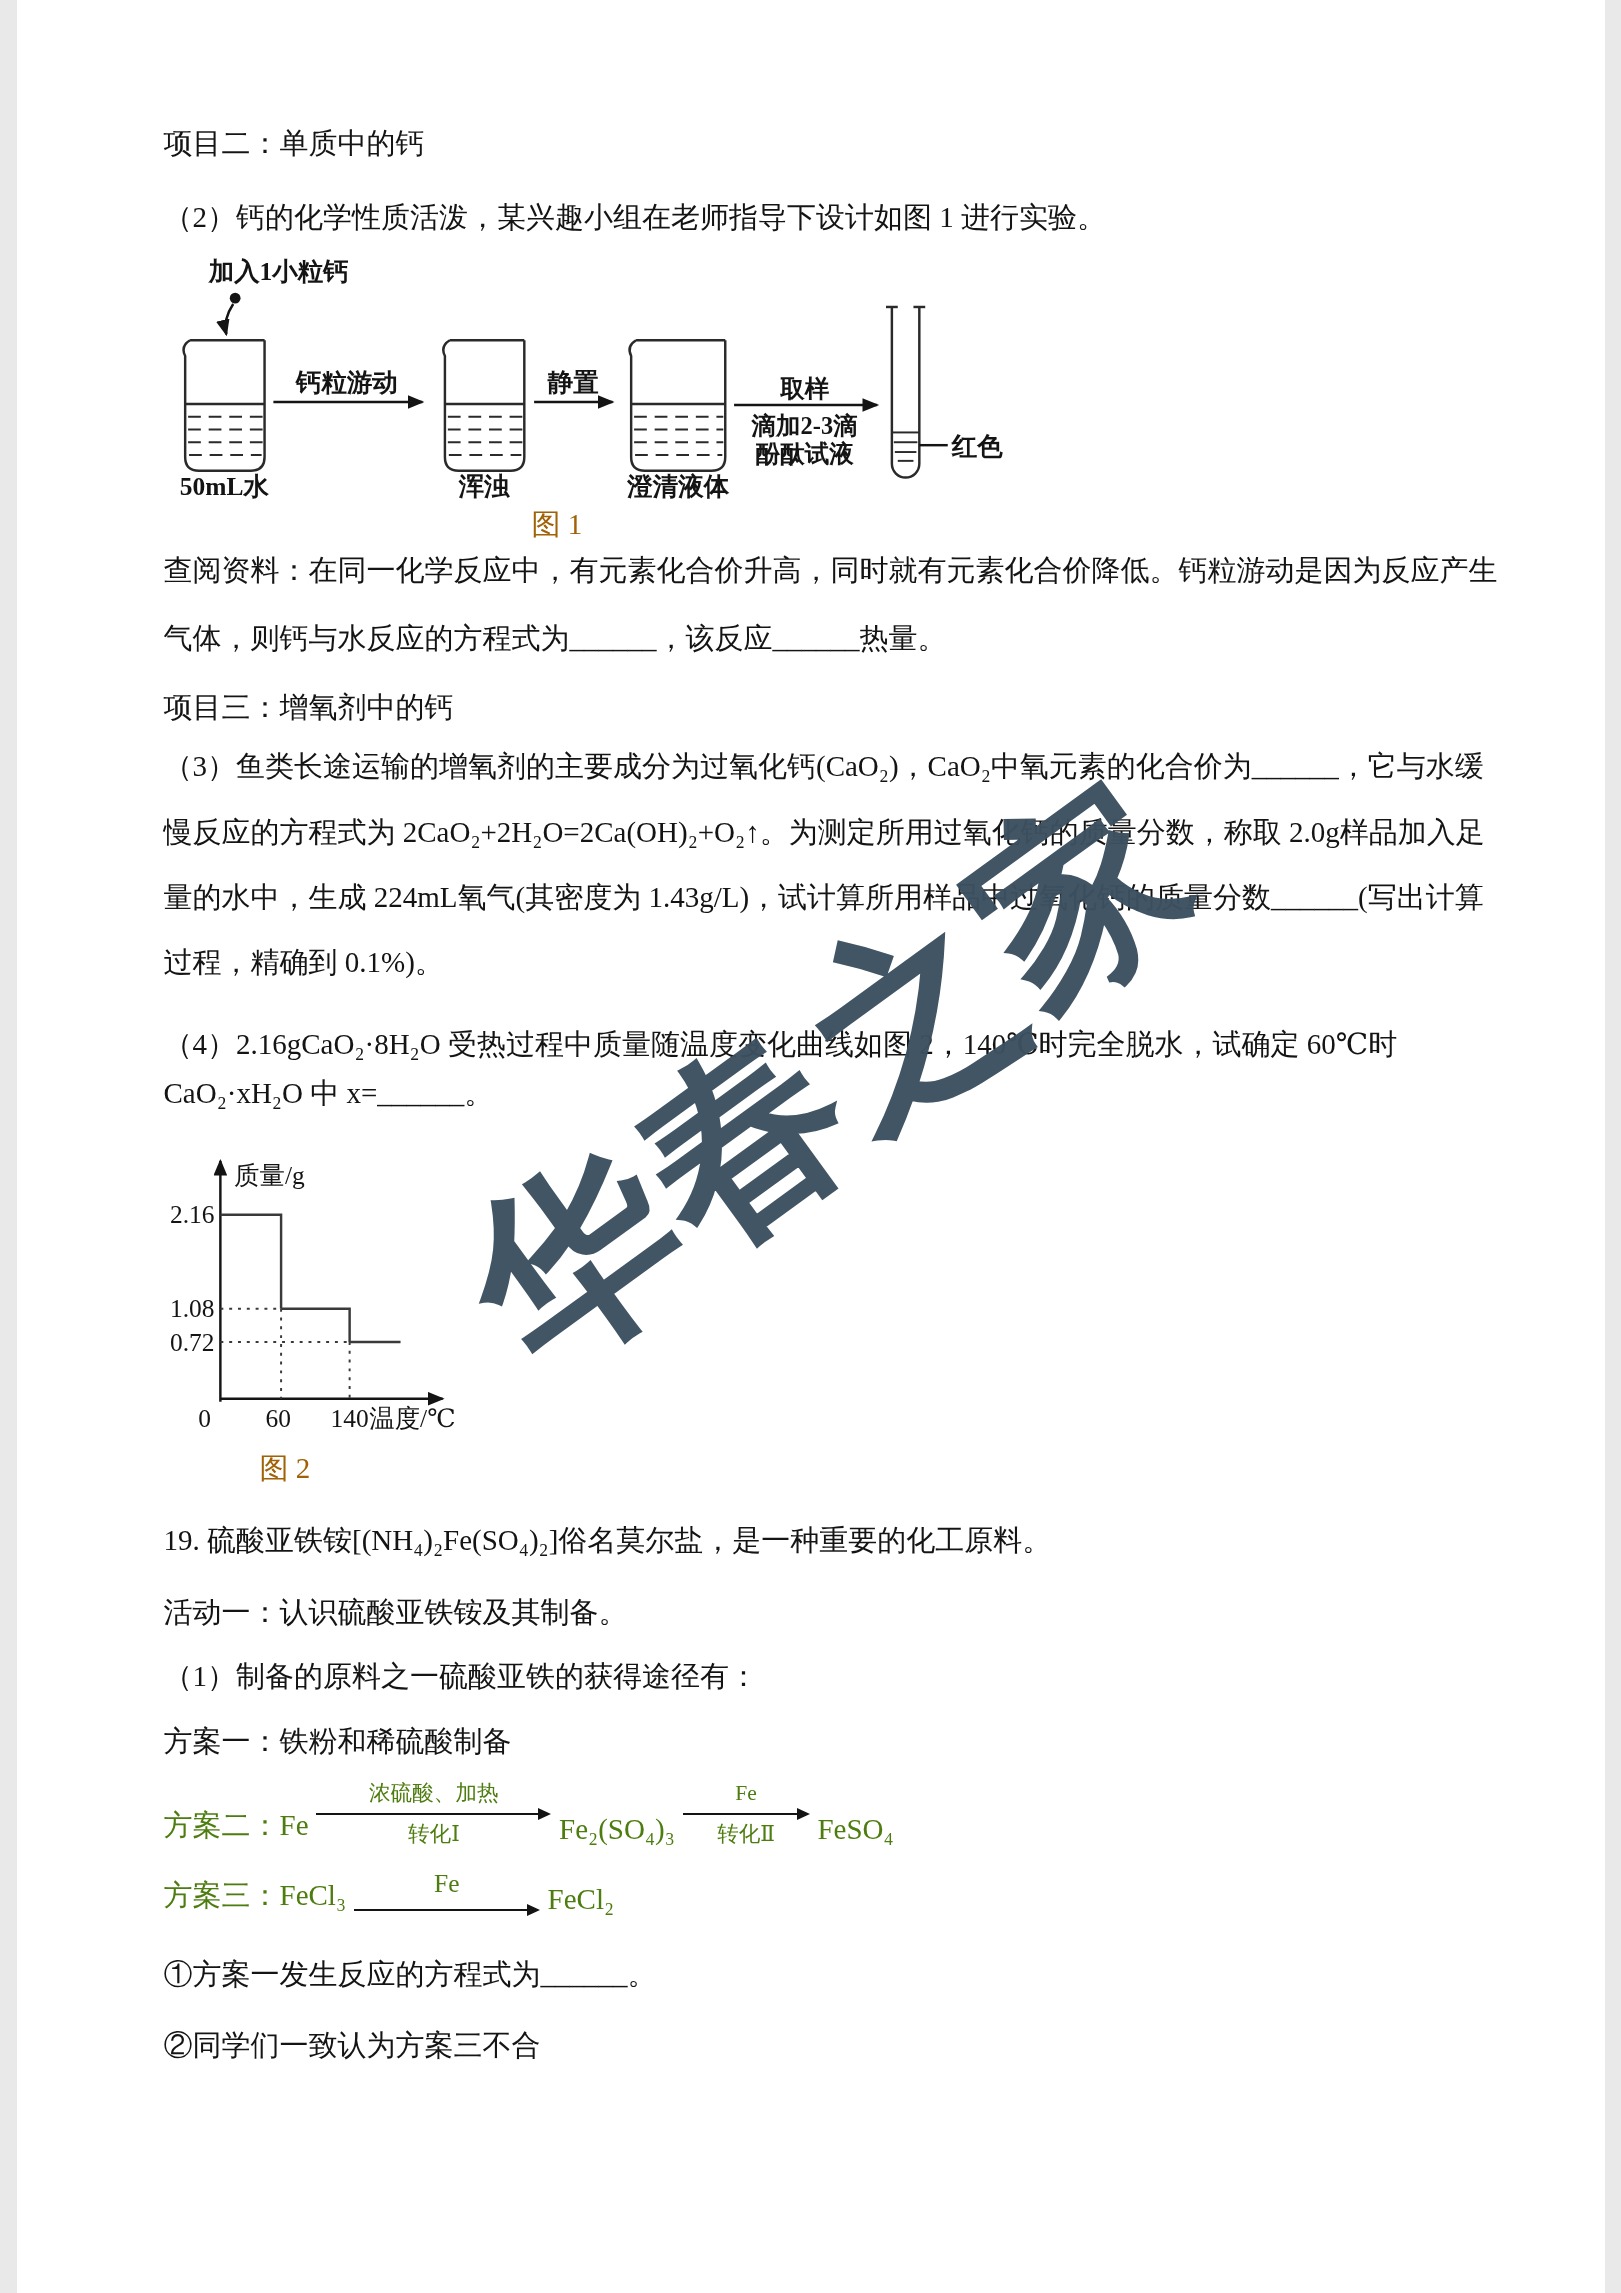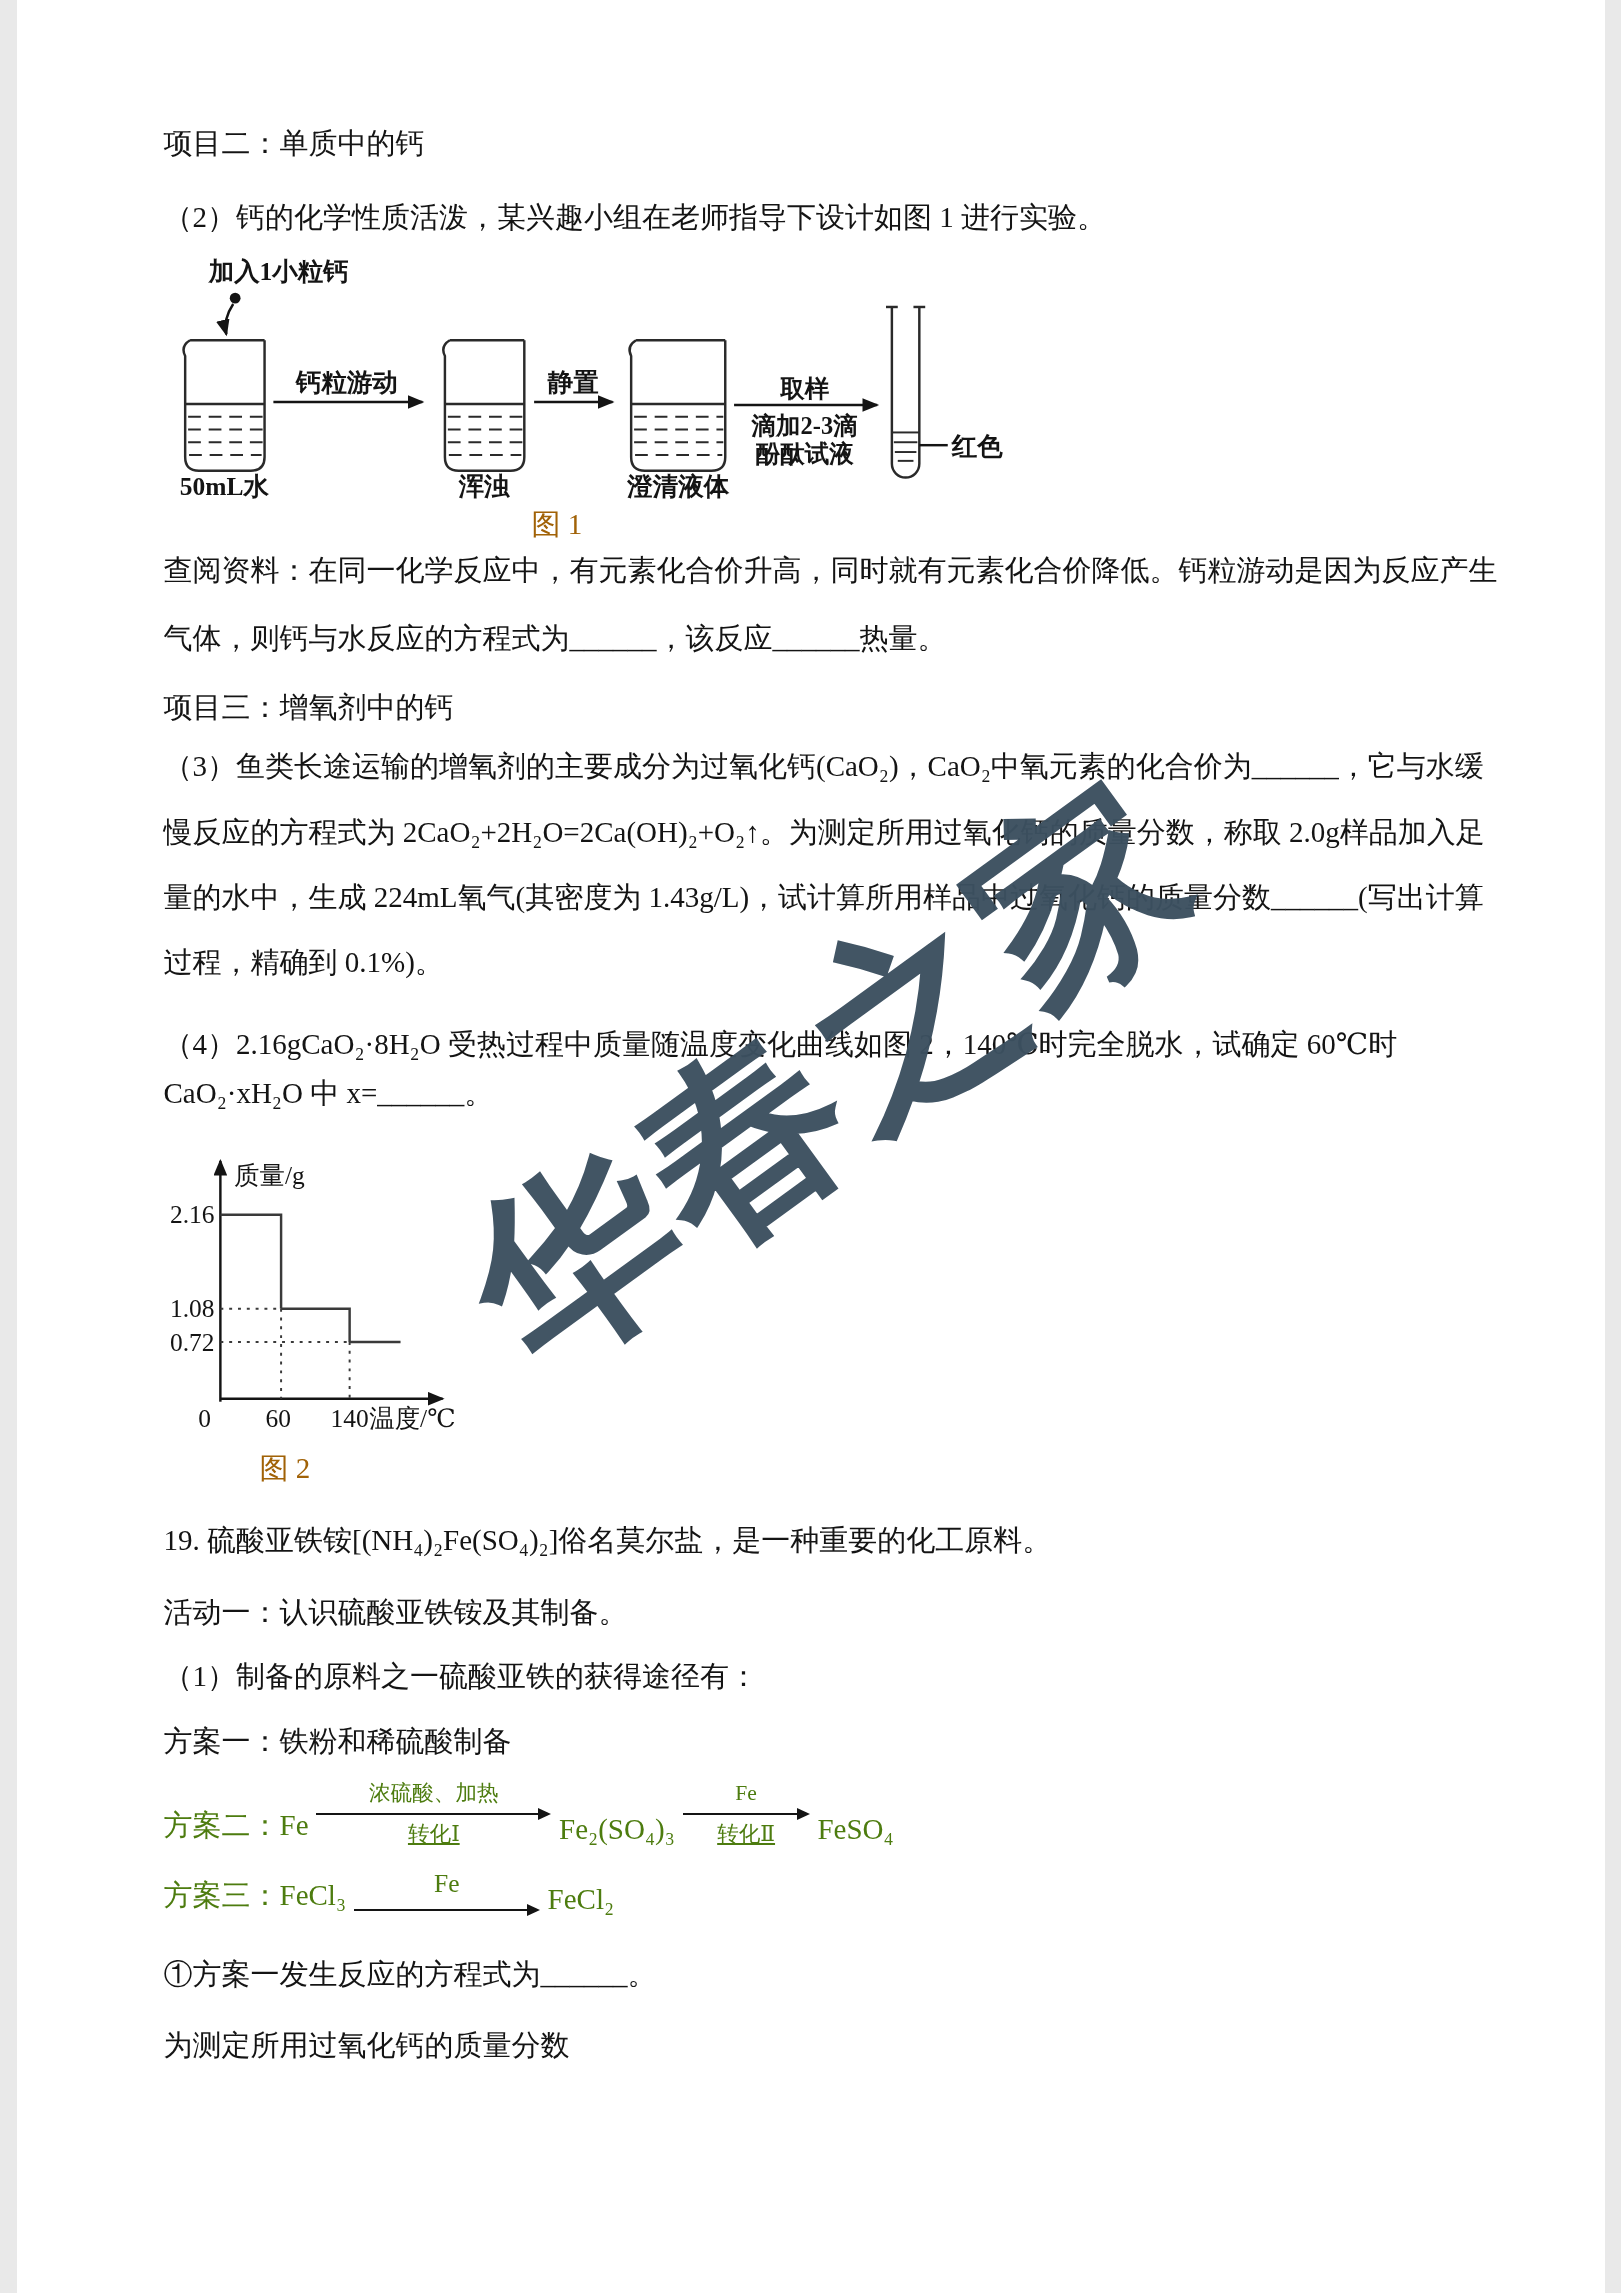--- a/index.html
+++ b/index.html
@@ -25,21 +25,21 @@
   svg .lbl{font-weight:bold;font-size:26px;}
   svg .lbl-sm{font-weight:bold;font-size:25px;}
   svg .axis-num{font-size:26px;}
   .rxn{
     position:absolute;left:147px;
     display:flex;align-items:flex-end;
     font-size:29px;color:#4d7c0f;white-space:nowrap;
   }
   .rxn-arrow{display:flex;flex-direction:column;align-items:center;margin:0 7.8px;}
   .rxn-arrow .top{font-size:21.6px;line-height:1.1;margin-bottom:2px;}
-  .rxn-arrow .bottom{font-size:21.6px;line-height:1.1;margin-top:2.9px;text-decoration:underline;}
+  .rxn-arrow .bottom{font-size:21.6px;line-height:1.1;margin-top:2.9px;}
   .shaft{display:flex;align-items:center;}
   .shaft .line{height:2px;background:#141414;}
   .shaft .head{
     width:0;height:0;
     border-left:13.7px solid #141414;
     border-top:6.9px solid transparent;
     border-bottom:6.9px solid transparent;
   }
   .w240{width:222px;} .w130{width:114px;} .w190{width:173px;}
   .watermark{
@@ -203,17 +203,17 @@
       <span class="top" style="font-size:25.5px;margin-bottom:5.9px">Fe</span>
       <span class="shaft">
           <span class="line w190"></span>
           <span class="head"></span>
         </span>
     </span>
     <span>FeCl₂</span>
   </div>
 
   <div class="t" style="top:1956px">①方案一发生反应的方程式为______。</div>
-  <div class="t" style="top:2027px">为测定所用过氧化钙的质量分数</div>
+  <div class="t" style="top:2027px">②同学们一致认为方案三不合</div>
 
   <div class="watermark">华春之家</div>
 </div>
 
 
 </body></html>

